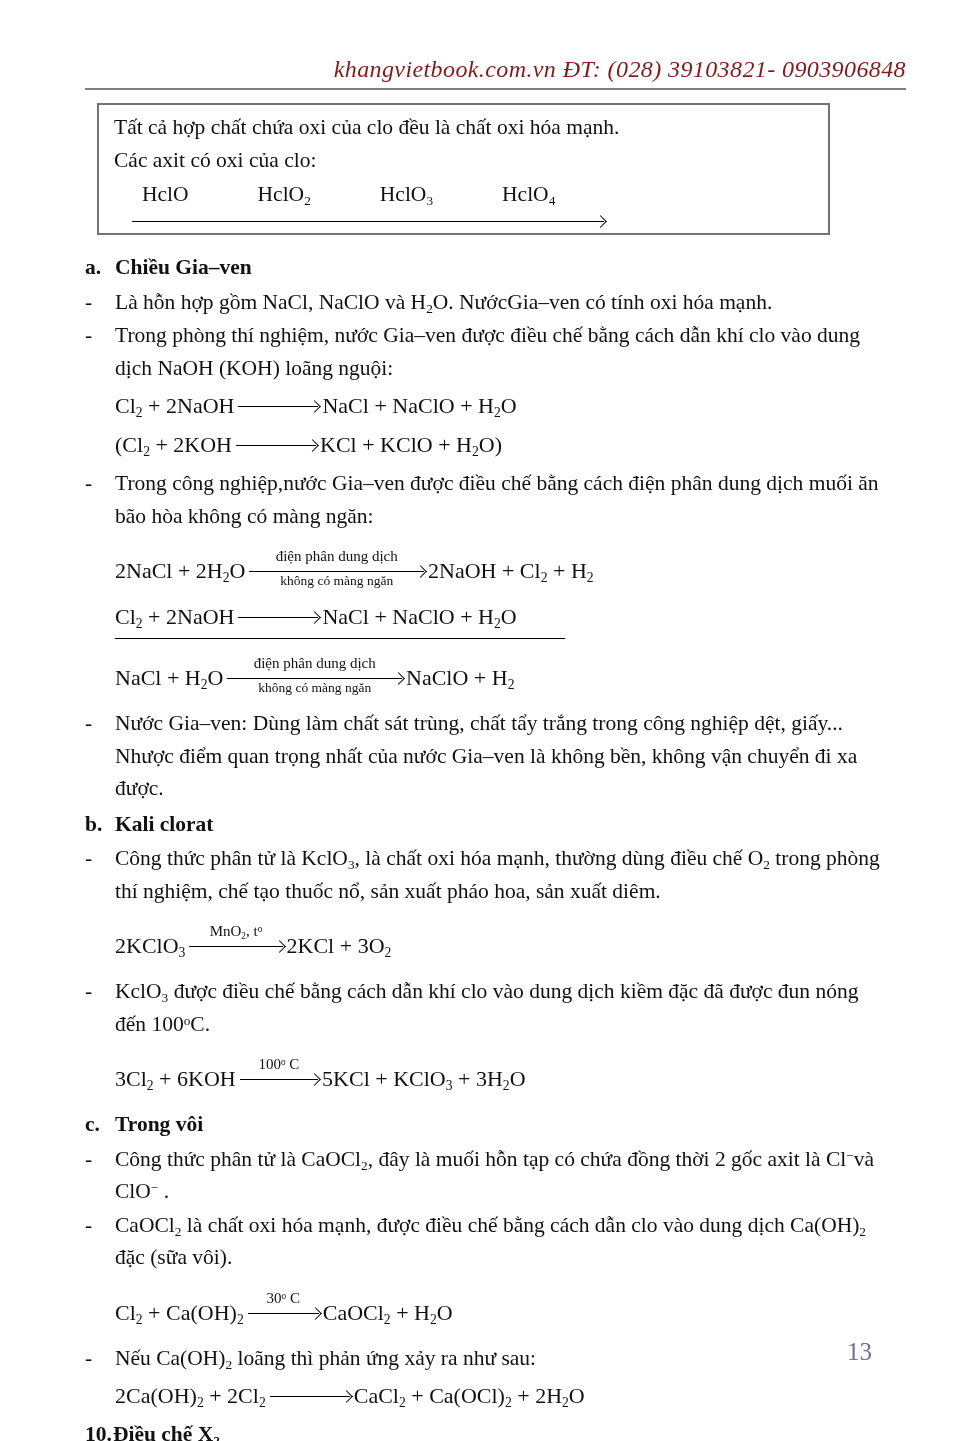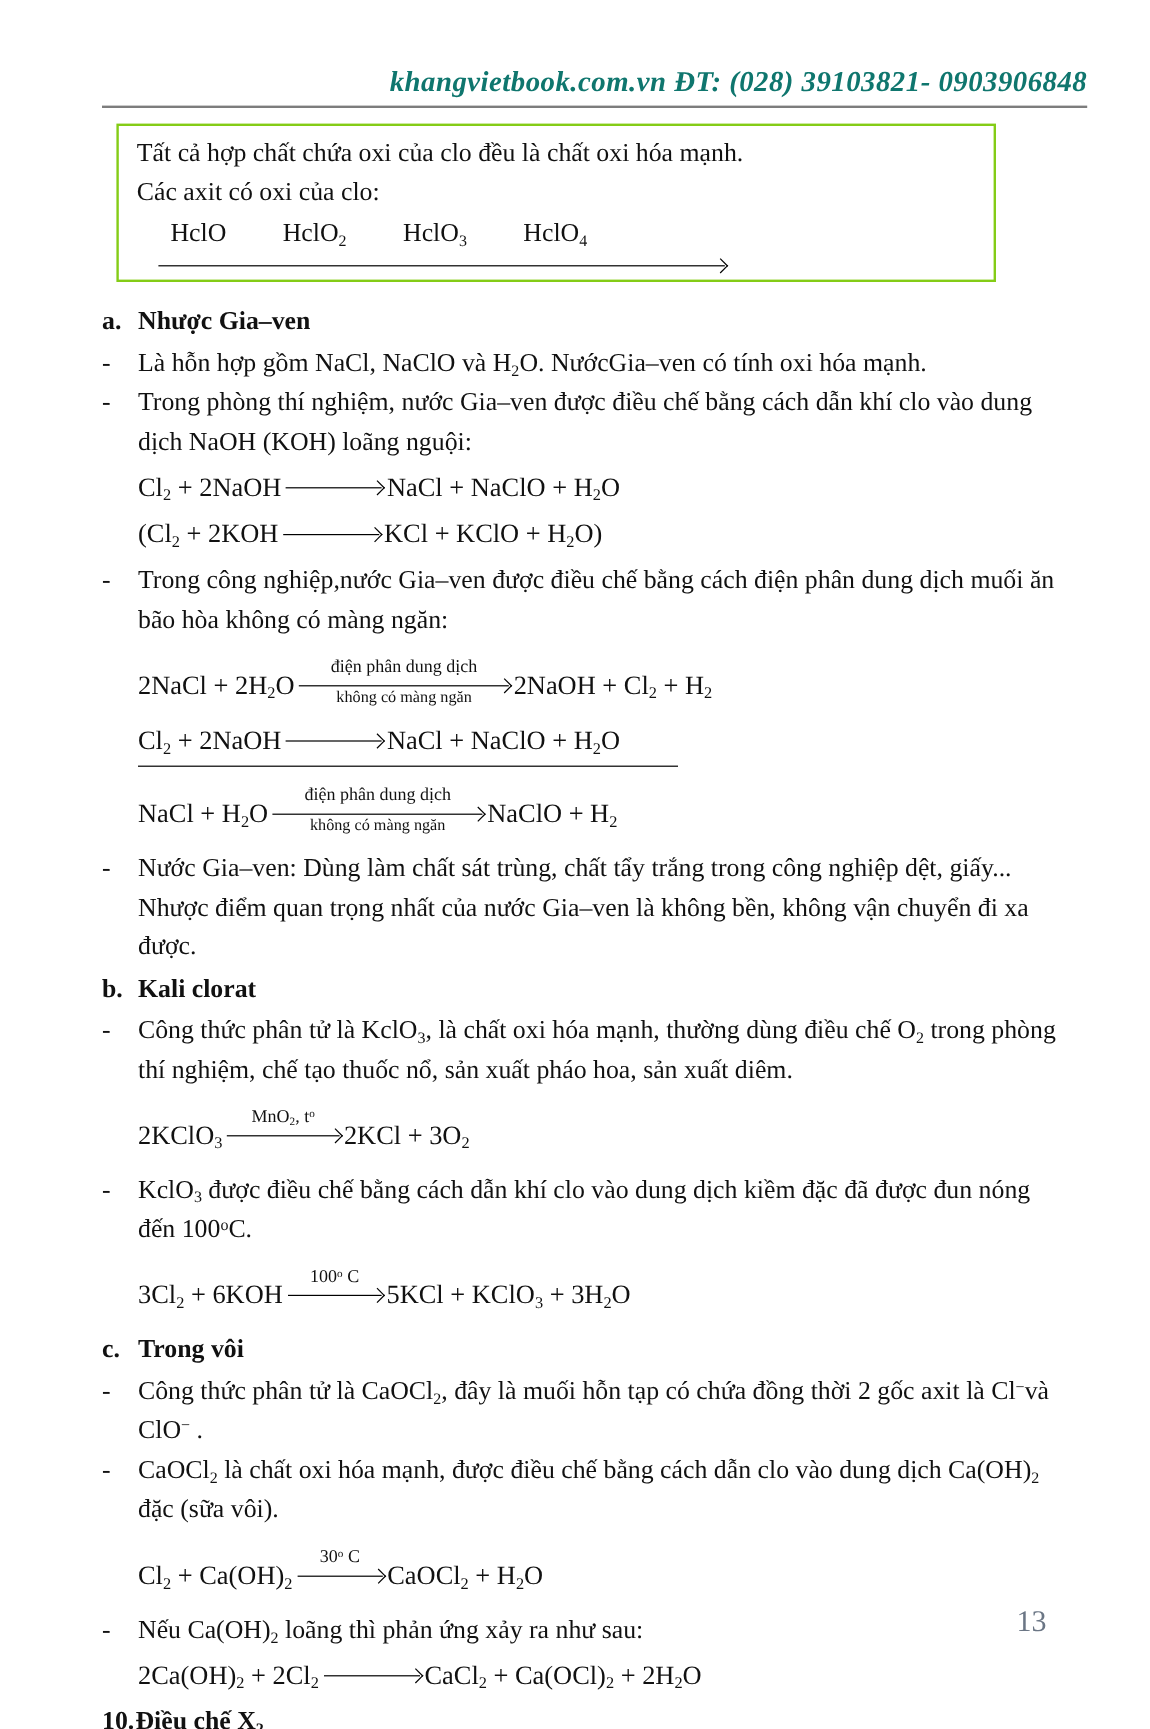--- a/index.html
+++ b/index.html
@@ -7,33 +7,33 @@
     position:relative;
     width:958px;height:1441px;
     background:#ffffff;
     font-family:"Liberation Serif", serif;
     color:#111;
     overflow:hidden;
   }
   
   .header{padding:56px 52px 0 85px;text-align:right;}
   .header-text{
-    font-style:italic;font-weight:bold;
-    color:#0f766e;font-size:24px;letter-spacing:.4px;
+    font-style:italic;font-weight:normal;
+    color:#7f1d1d;font-size:24px;letter-spacing:.4px;
     white-space:nowrap;
   }
   .header-rule{margin:5px 52px 0 85px;border-bottom:2px solid #7d7d7d;}
   
   .note-box{
     margin:13px 0 0 97px;width:733px;box-sizing:border-box;
-    border:2px solid #84cc16;
+    border:2px solid #737373;
     padding:6px 14px 9px 15px;
     font-size:21.5px;line-height:33px;
   }
-  .species-row{display:flex;gap:47px;padding-left:28px;margin-top:1px;}
+  .species-row{display:flex;gap:69px;padding-left:28px;margin-top:1px;}
   .box-arrow{
     margin:0 0 2px 18px;width:472px;height:10px;
     border-bottom:1.7px solid #000;position:relative;
   }
   .box-arrow::after{
     content:"";position:absolute;right:-1px;bottom:-5px;width:8px;height:8px;
     border-top:1.7px solid #000;border-right:1.7px solid #000;transform:rotate(45deg);
   }
   .box-caption{margin-top:13px;}
   
@@ -98,21 +98,21 @@
         <span class="species">HclO<sub>2</sub></span>
         <span class="species">HclO<sub>3</sub></span>
         <span class="species">HclO<sub>4</sub></span>
       </div>
     <div class="box-arrow"></div>
   </div>
 
   <div class="content">
       <div class="block heading">
         <span class="h-label">a.</span>
-        <span class="h-text">Nhược Gia–ven</span>
+        <span class="h-text">Chiều Gia–ven</span>
       </div>
       <div class="block bullet">
         <span class="dash">-</span>
         <span class="b-text">Là hỗn hợp gồm NaCl, NaClO và H<sub>2</sub>O. NướcGia–ven có tính oxi hóa mạnh.</span>
       </div>
       <div class="block bullet">
         <span class="dash">-</span>
         <span class="b-text">Trong phòng thí nghiệm, nước Gia–ven được điều chế bằng cách dẫn khí clo vào dung dịch NaOH (KOH) loãng nguội:</span>
       </div>
       <div class="block equation"><span class="eq-inner"><span class="lhs">Cl<sub>2</sub> + 2NaOH</span><span class="rxn-arrow" style="width: 80px;"><span class="shaft"></span></span><span class="rhs">NaCl + NaClO + H<sub>2</sub>O</span></span></div>

